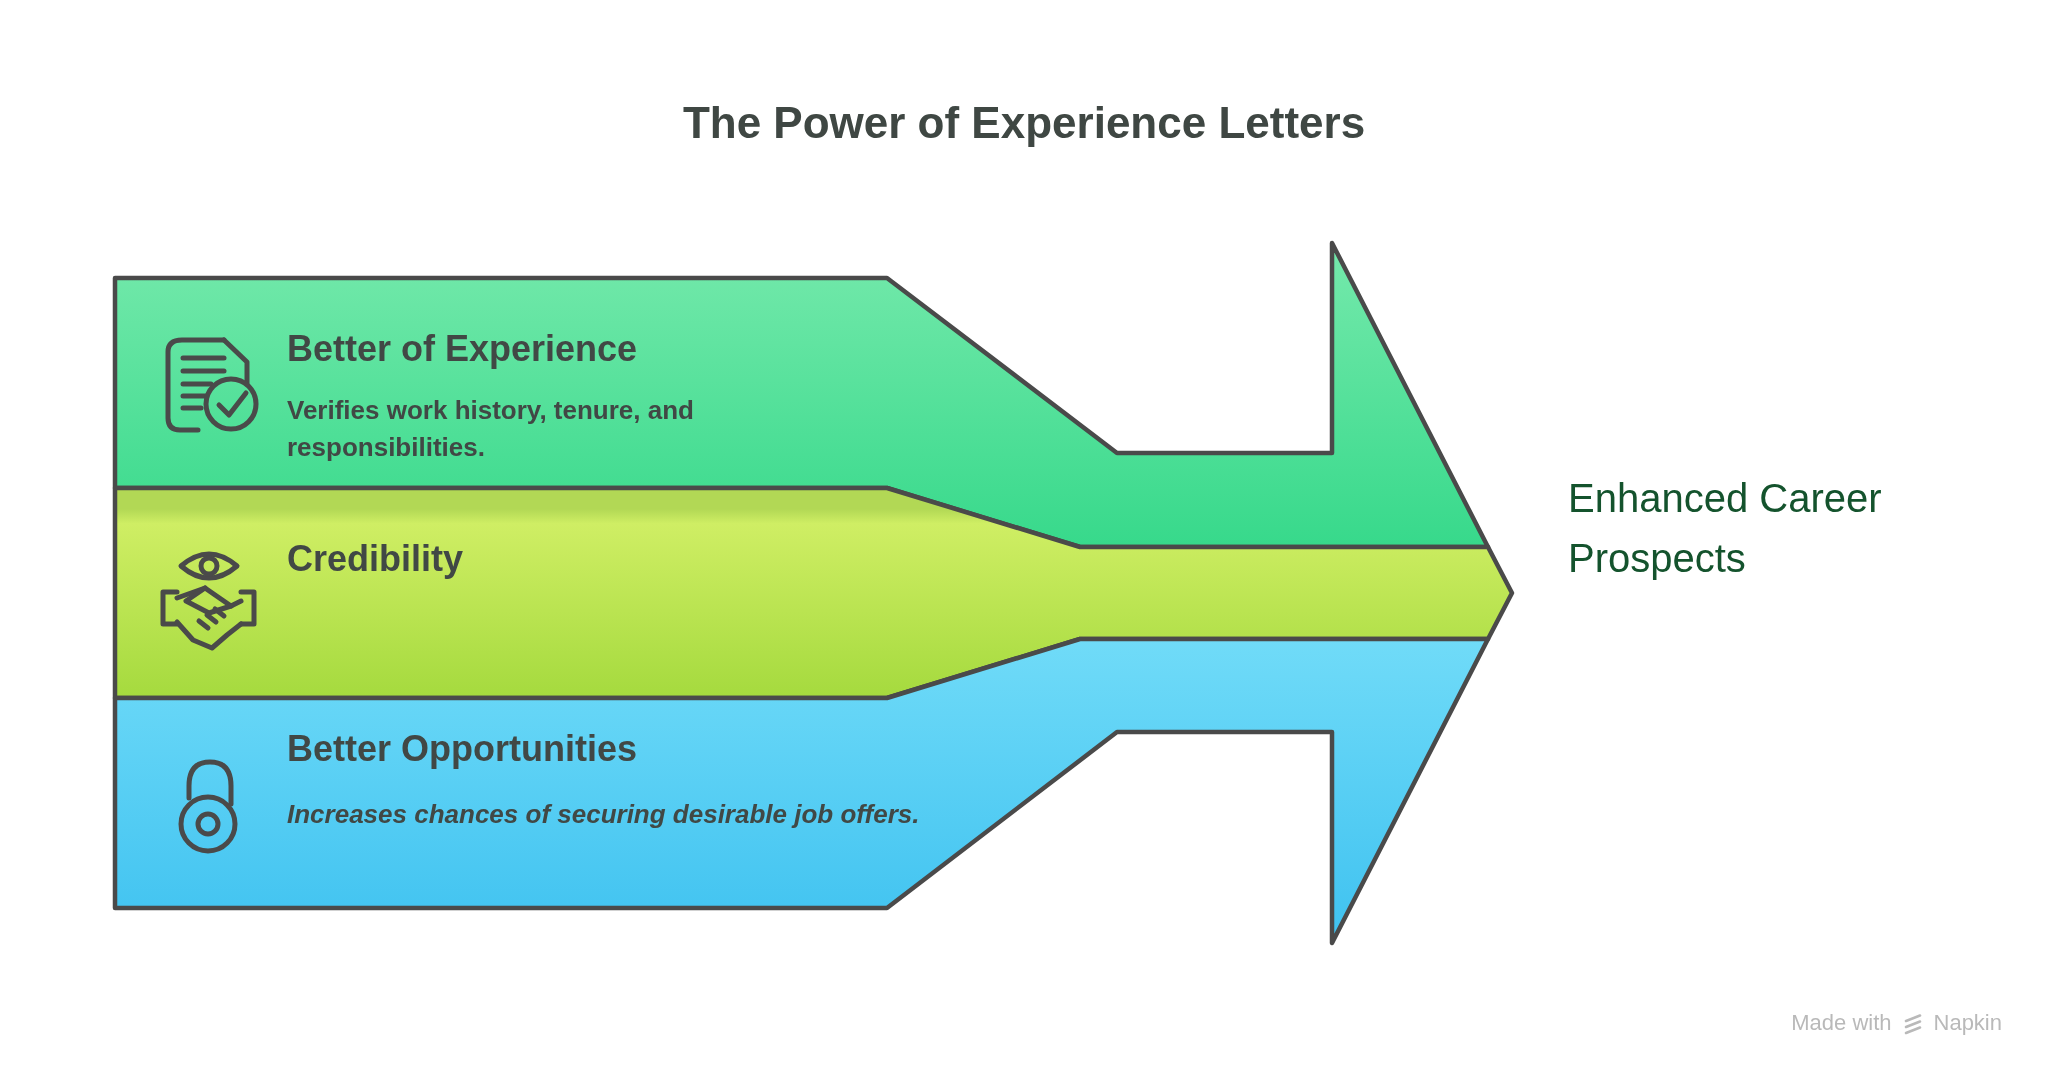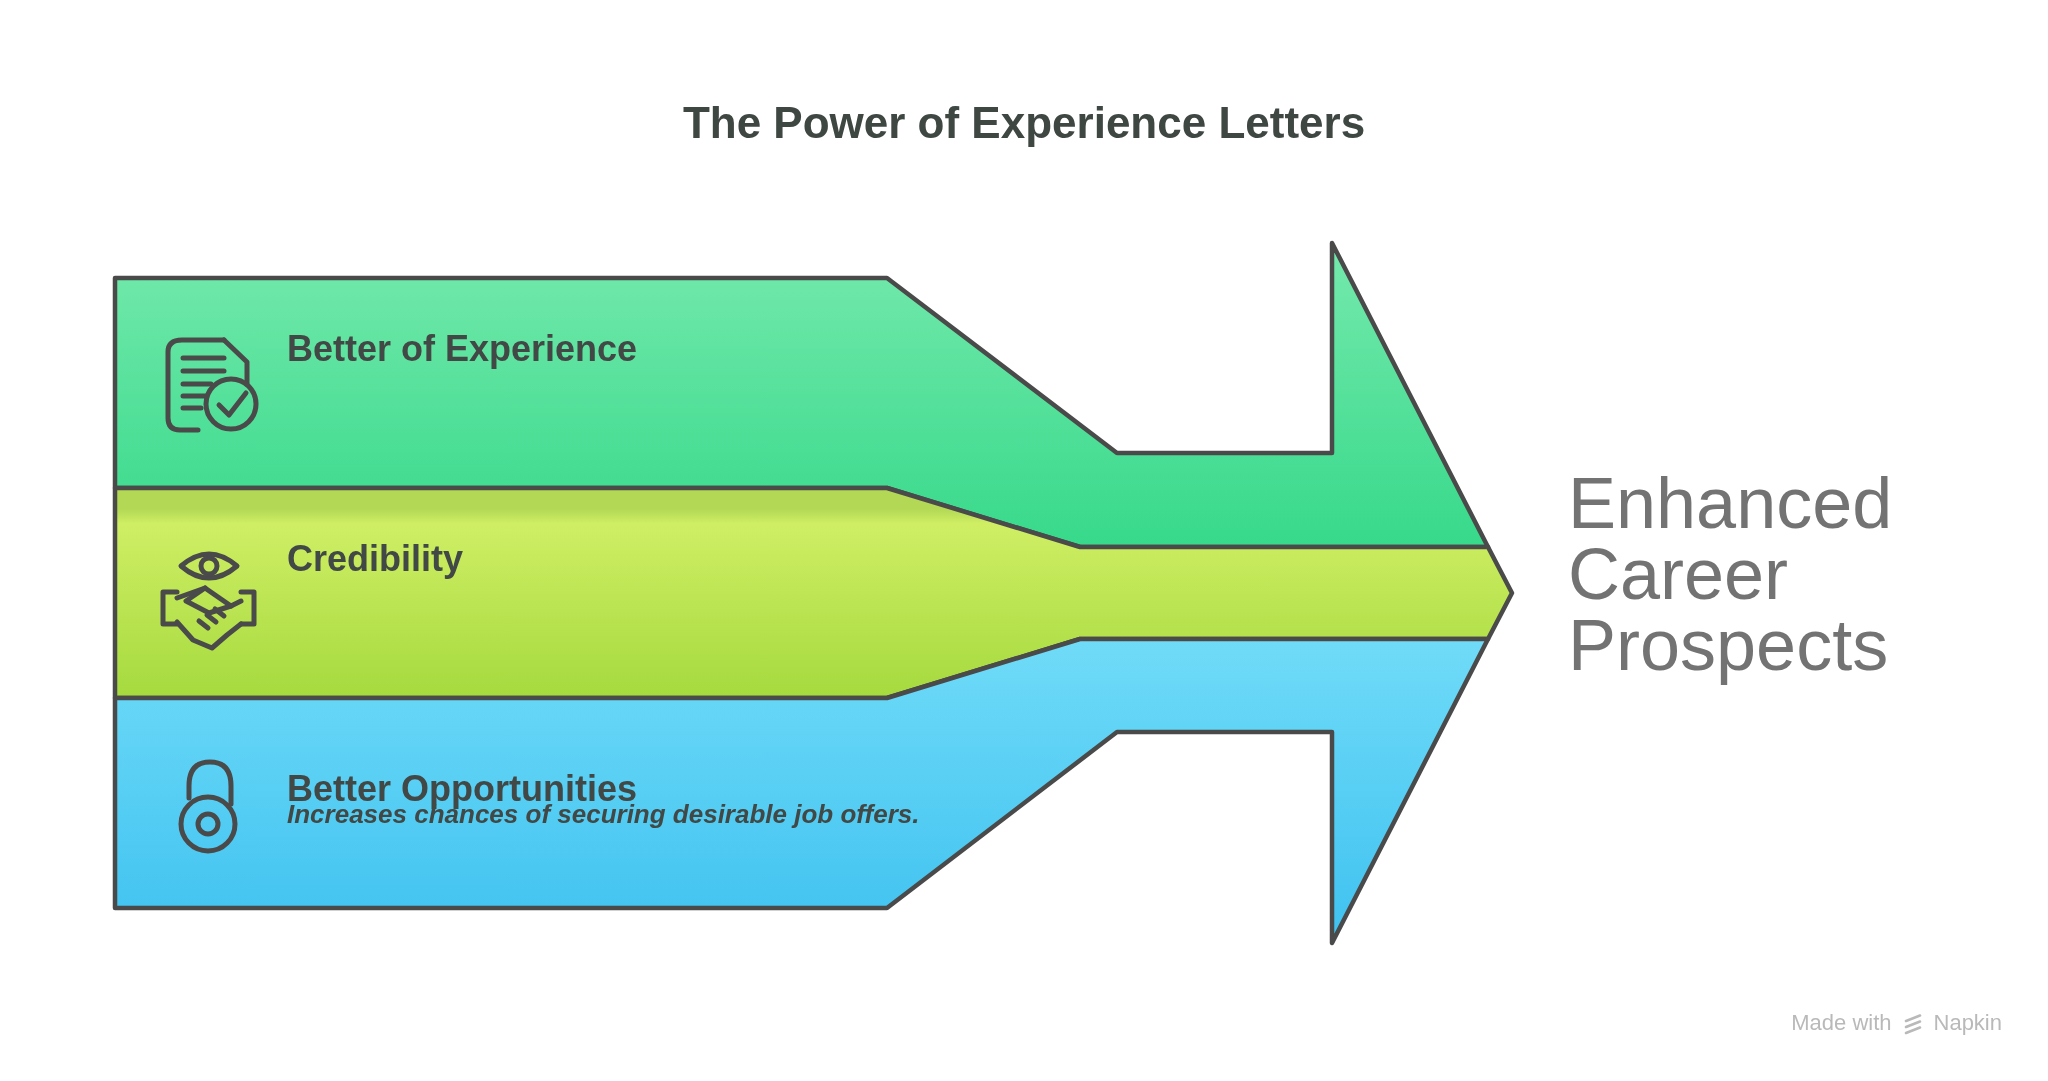--- a/index.html
+++ b/index.html
@@ -19,24 +19,24 @@
   .band-title {
     position:absolute; left:287px; white-space:nowrap;
     font-size:36px; font-weight:bold; color:#414845;
   }
   .band-desc {
     position:absolute; left:287px;
     font-size:26px; font-weight:bold; color:#414845; line-height:37px;
   }
   .t1 { top:328px; }  .d1 { top:392px; width:500px; }
   .t2 { top:538px; }  .d2 { top:602px; width:580px; }
-  .t3 { top:768px; }  .d3 { top:796px; width:640px;font-style:italic; }
+  .t3 { top:728px; }  .d3 { top:796px; width:640px;font-style:italic; }
   .result-label {
     position:absolute; left:1568px; top:468px; width:320px;
-    font-size:72px; line-height:71px; color:#737373; font-weight:normal;
+    font-size:40px; line-height:60px; color:#14532d; font-weight:normal;
   }
   .watermark {
     position:absolute; right:46px; top:1010px;
     display:flex; align-items:flex-end; gap:9px;
     color:#b9b9b9; font-size:22px;
   }
   .watermark svg { display:block; }
 </style>
 </head>
 <body>
@@ -95,20 +95,21 @@
     </g>
 
     <g class="icon-stroke">
       <circle cx="208" cy="824" r="27"></circle>
       <circle cx="208" cy="824" r="10"></circle>
       <path d="M189 798 V786 Q189 762 210 762 Q231 762 231 786 V804"></path>
     </g>
   </svg>
 
   <div class="band-title t1">Better of Experience</div>
+  <div class="band-desc d1">Verifies work history, tenure, and responsibilities.</div>
 
   <div class="band-title t2">Credibility</div>
 
   <div class="band-title t3">Better Opportunities</div>
   <div class="band-desc d3">Increases chances of securing desirable job offers.</div>
 
   <div class="result-label">Enhanced Career Prospects</div>
 
   <div class="watermark">
     <span>Made with</span>

